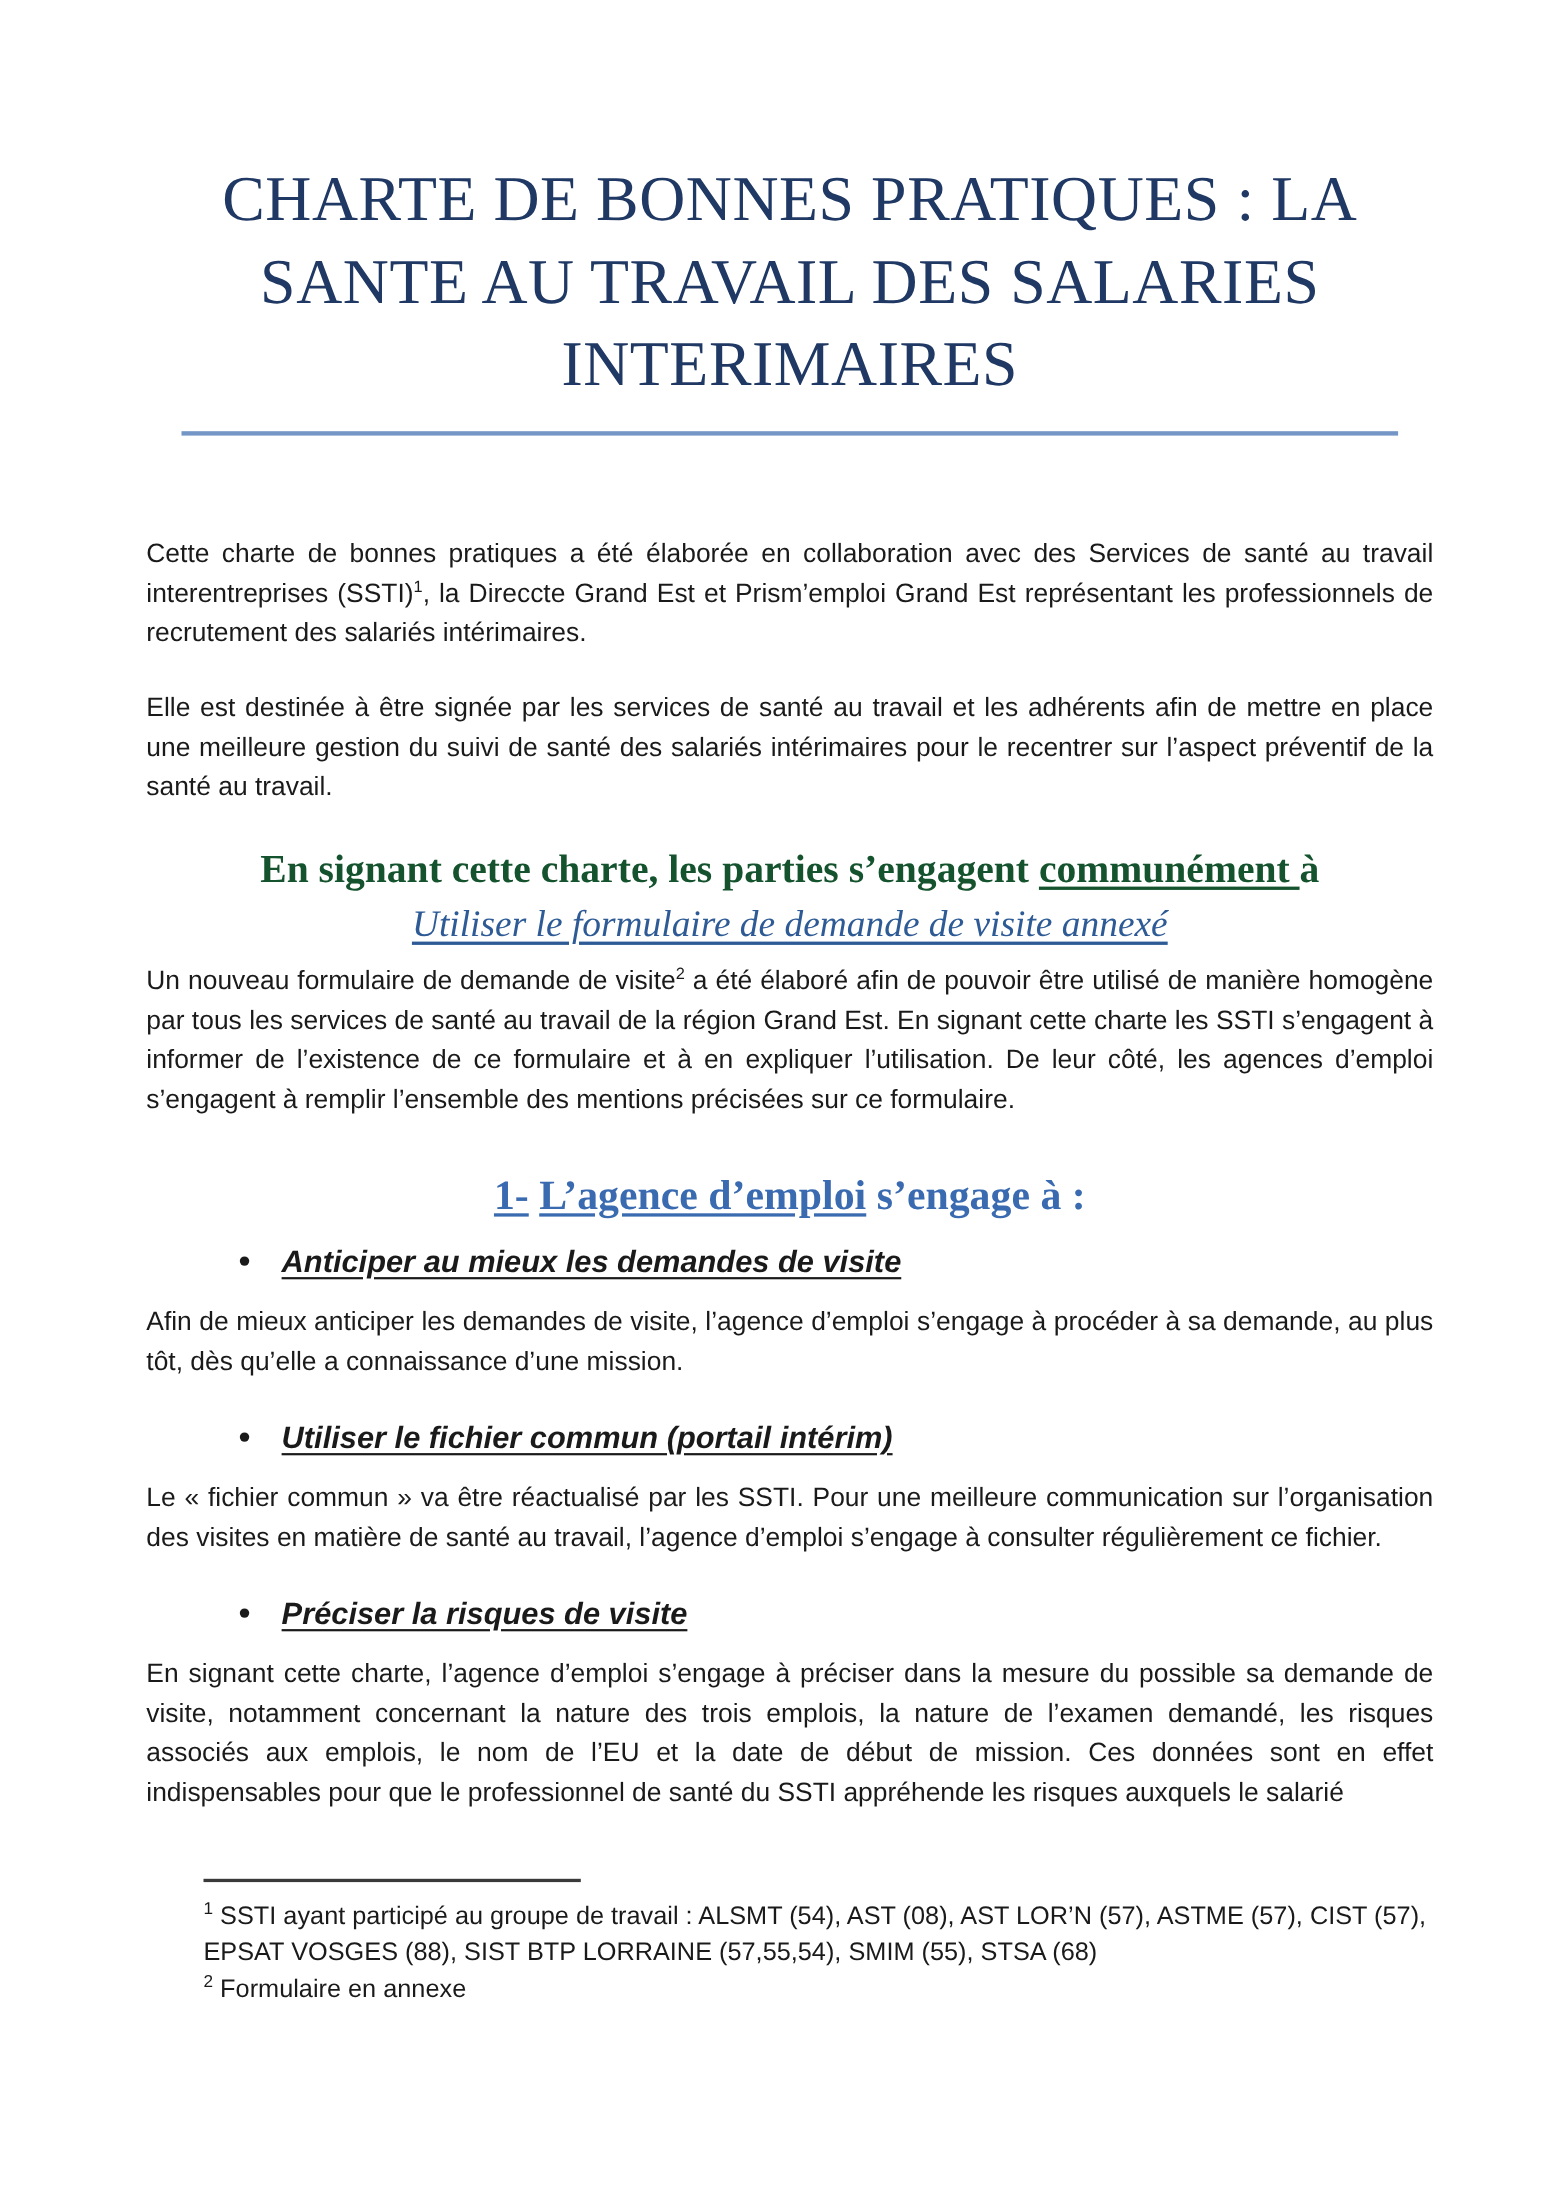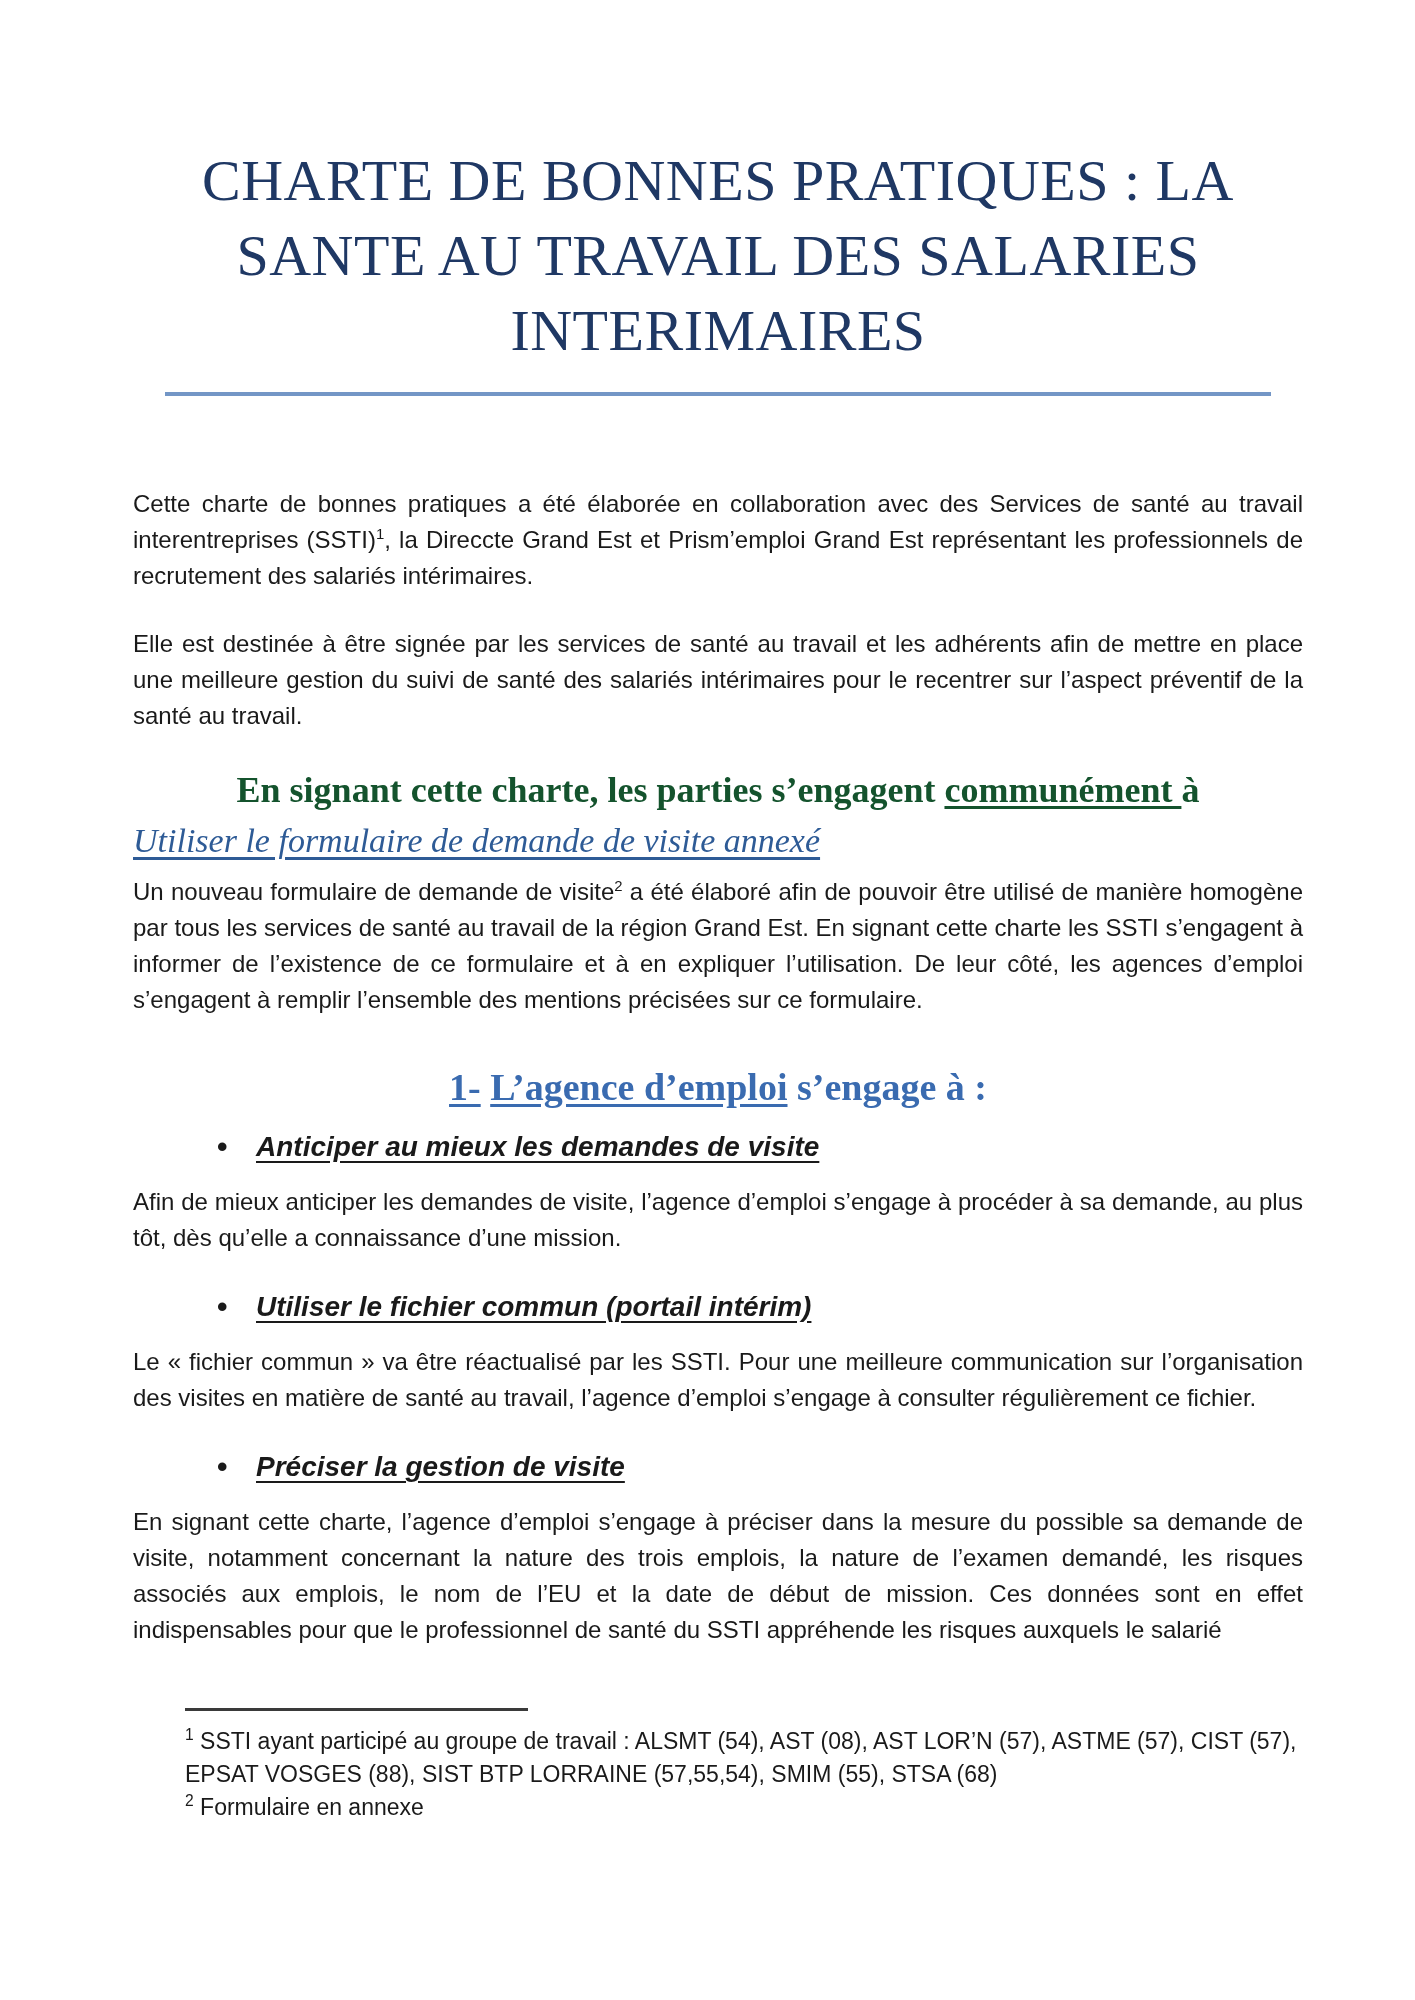--- a/index.html
+++ b/index.html
@@ -49,21 +49,21 @@
     line-height: 48px;
     text-align: center;
     color: #14532d;
     margin: 28px 0 4px 0;
   }
   .sec-subheading {
     font-family: "Liberation Serif", "DejaVu Serif", serif;
     font-style: italic;
     font-size: 34px;
     line-height: 46px;
-    text-align: left;
+    text-align: center;
     color: #2E5B96;
     margin: 0 0 10px 0;
   }
   .sec-subheading .u { text-decoration: underline; text-underline-offset: 5px; }
   .num-heading {
     font-family: "Liberation Serif", "DejaVu Serif", serif;
     font-weight: 700;
     font-size: 38px;
     line-height: 50px;
     text-align: center;
@@ -141,21 +141,21 @@
     <li class="bullet-item"><span class="u">Anticiper au mieux les demandes de visite</span></li>
   </ul>
   <p class="body mt-24">Afin de mieux anticiper les demandes de visite, l’agence d’emploi s’engage à procéder à sa demande, au plus tôt, dès qu’elle a connaissance d’une mission.</p>
 
   <ul class="bullets mt-40">
     <li class="bullet-item"><span class="u">Utiliser le fichier commun (portail intérim)</span></li>
   </ul>
   <p class="body mt-24">Le « fichier commun » va être réactualisé par les SSTI. Pour une meilleure communication sur l’organisation des visites en matière de santé au travail, l’agence d’emploi s’engage à consulter régulièrement ce fichier.</p>
 
   <ul class="bullets">
-    <li class="bullet-item"><span class="u">Préciser la gestion de visite</span></li>
+    <li class="bullet-item"><span class="u">Préciser la risques de visite</span></li>
   </ul>
   <p class="body mt-24">En signant cette charte, l’agence d’emploi s’engage à préciser dans la mesure du possible sa demande de visite, notamment concernant la nature des trois emplois, la nature de l’examen demandé, les risques associés aux emplois, le nom de l’EU et la date de début de mission. Ces données sont en effet indispensables pour que le professionnel de santé du SSTI appréhende les risques auxquels le salarié</p>
 
   <div class="footnote-area">
     <div class="footnote-rule"></div>
     <p class="footnote"><sup>1</sup><span> SSTI ayant participé au groupe de travail : ALSMT (54), AST (08), AST LOR’N (57), ASTME (57), CIST (57), EPSAT VOSGES (88), SIST BTP LORRAINE (57,55,54), SMIM (55), STSA (68)</span></p>
     <p class="footnote"><sup>2</sup><span> Formulaire en annexe</span></p>
   </div>
 
 </div>

